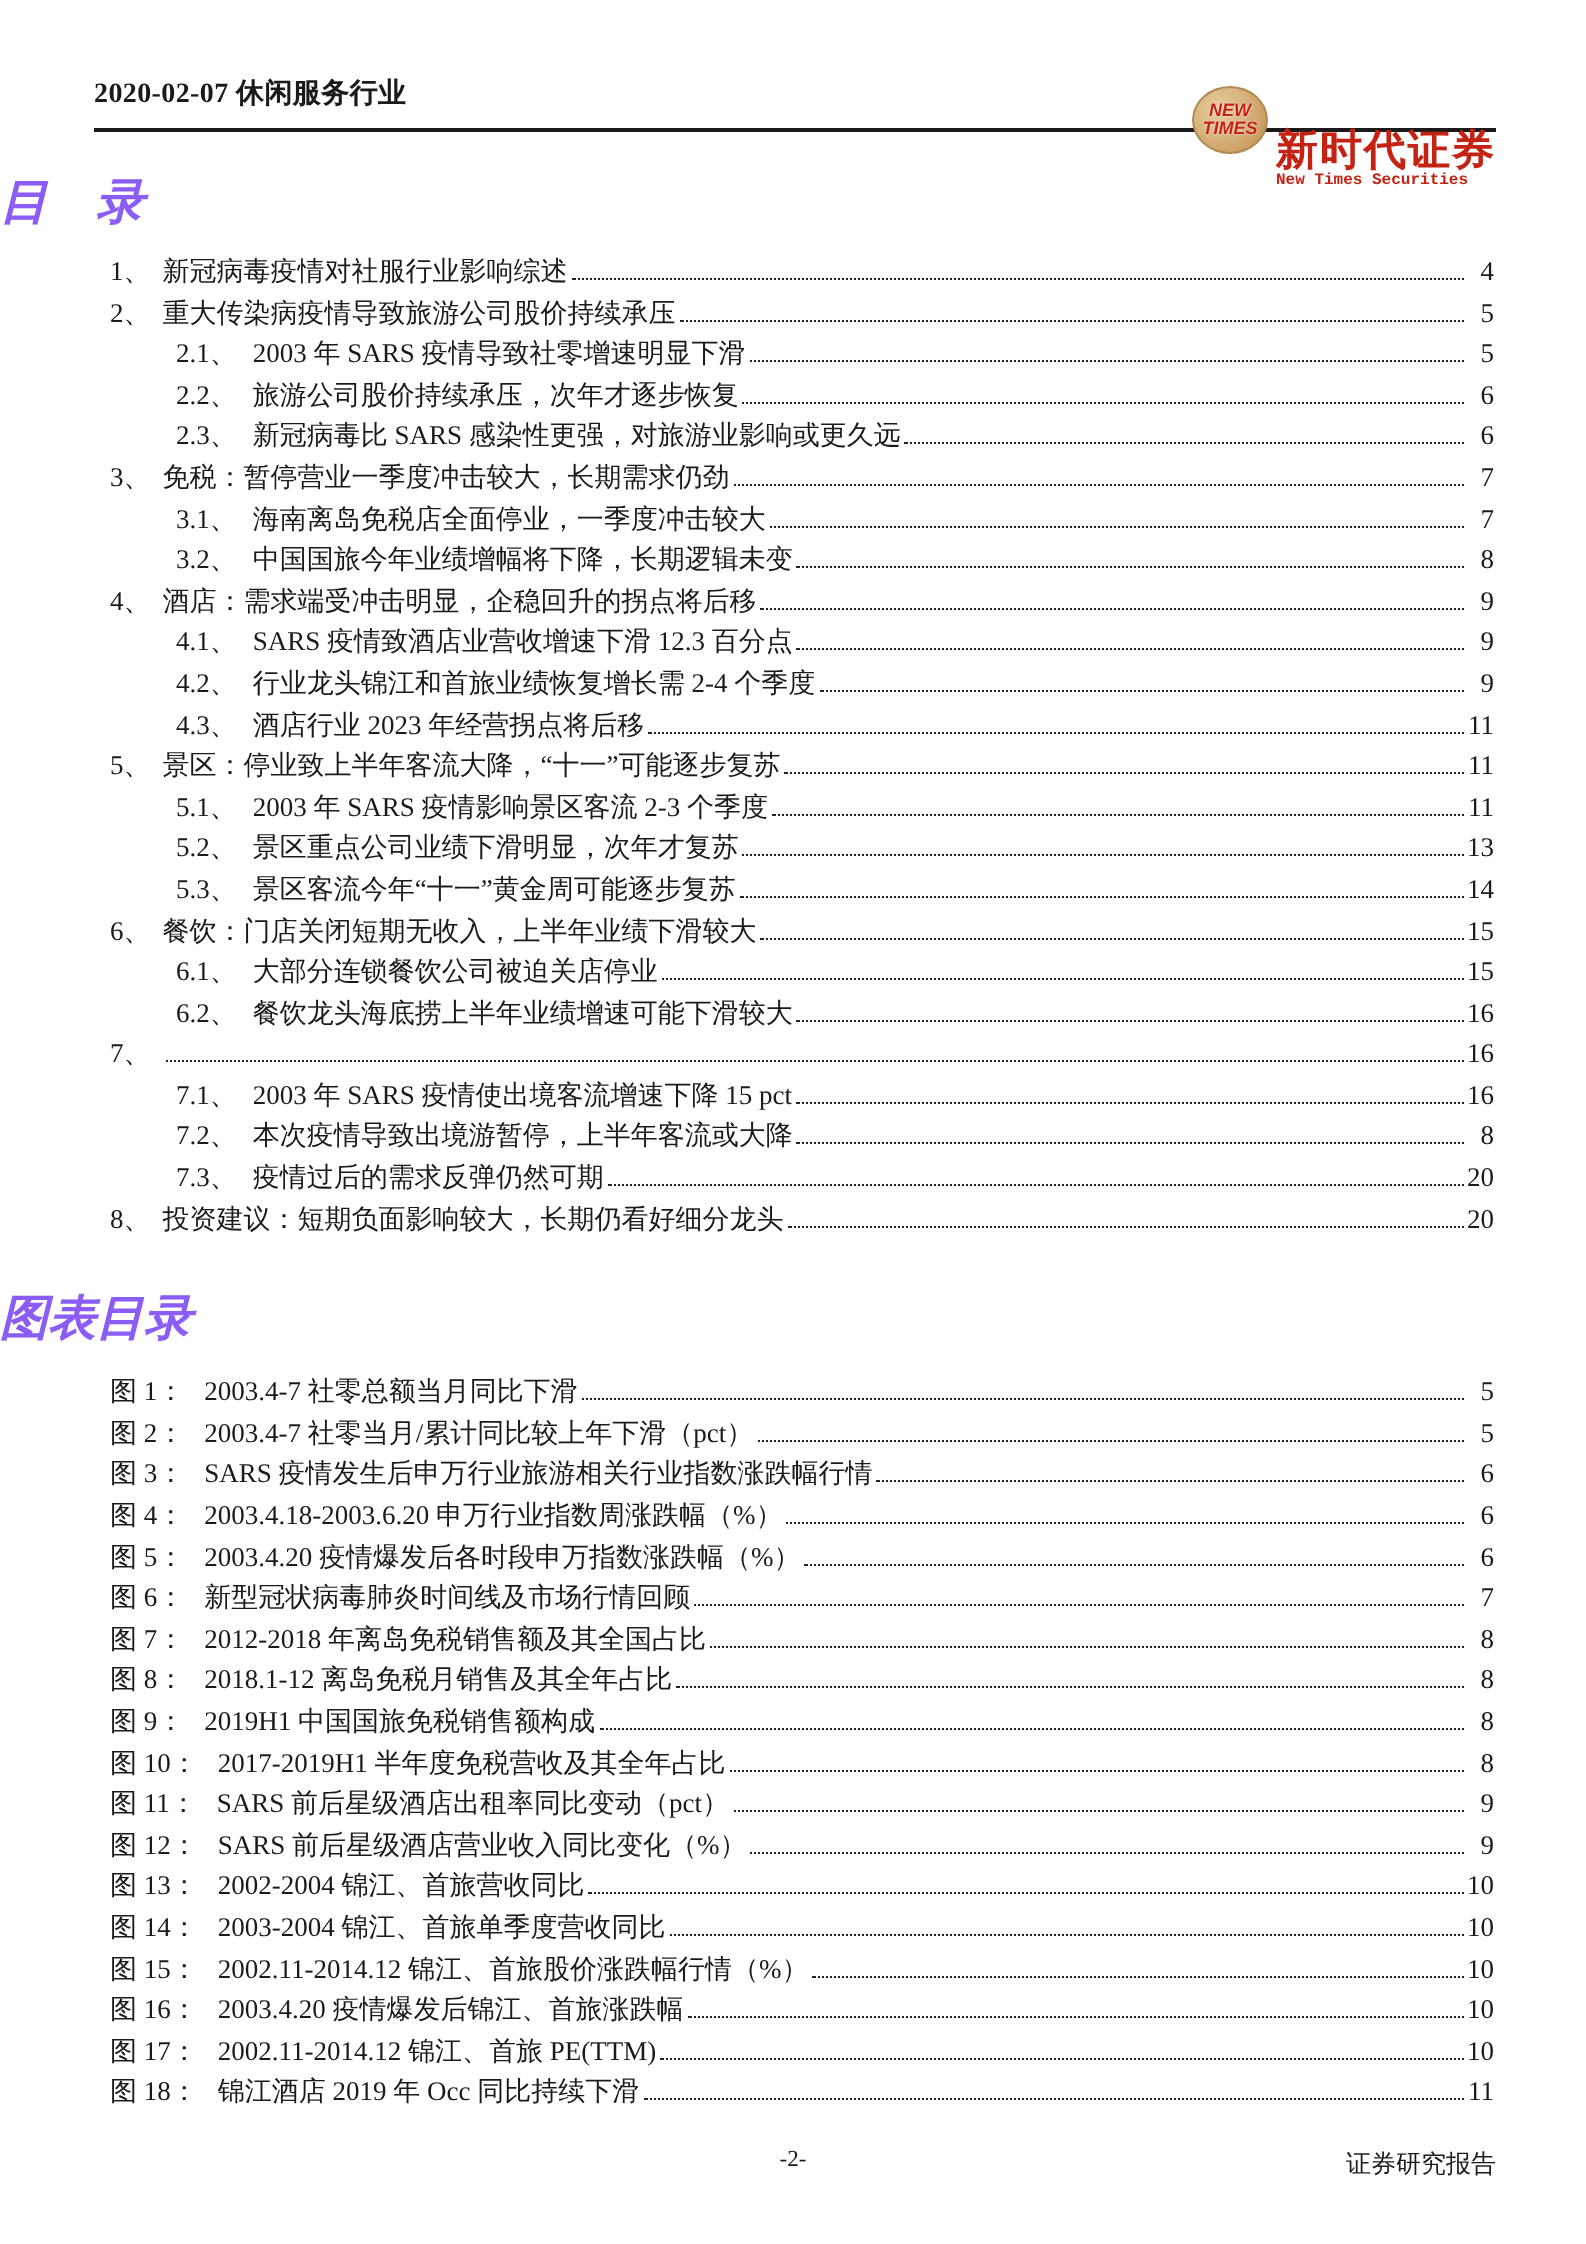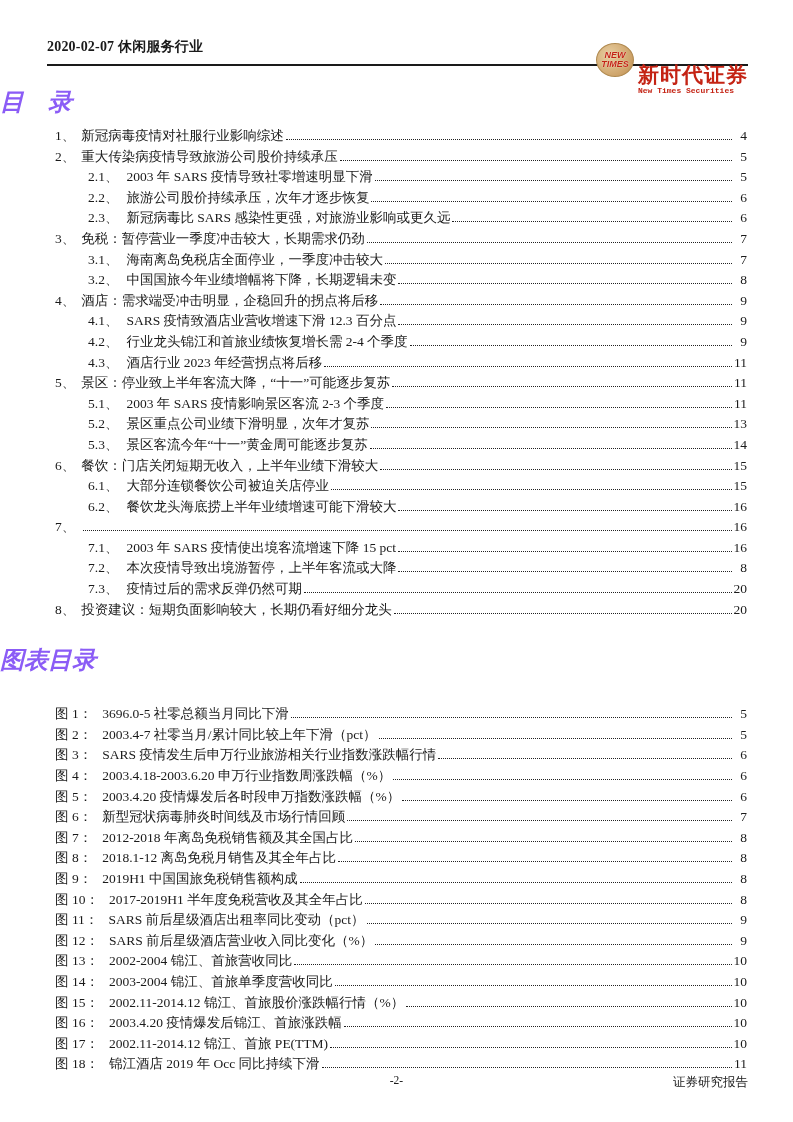--- a/index.html
+++ b/index.html
@@ -92,21 +92,21 @@
     font-style: italic;
   }
   .toc-title-block { margin-top: 22px; }
   .figures-title-block { margin-top: 26px; }
 
   
   .list {
     padding: 0 46px 0 55px;
   }
   .toc-list { margin-top: 10px; }
-  .figure-list { margin-top: 30px; }
+  .figure-list { margin-top: 12px; }
 
   .row {
     display: flex;
     align-items: baseline;
     font-size: 13.5px;
     line-height: 20.6px;
     height: 20.6px;
     white-space: nowrap;
   }
   .row .num { flex: 0 0 auto; }
@@ -318,21 +318,21 @@
   </div>
     </div>
 
   <div class="figures-title-block">
     <div class="section-title">图表目录</div>
   </div>
 
   <div class="list figure-list" id="figure-list">
       <div class="row figure-row">
     <span class="num">图 1：</span>
-    <span class="label">3696.0-5 社零总额当月同比下滑</span>
+    <span class="label">2003.4-7 社零总额当月同比下滑</span>
     <span class="leader"></span>
     <span class="pageno">5</span>
   </div>
       <div class="row figure-row">
     <span class="num">图 2：</span>
     <span class="label">2003.4-7 社零当月/累计同比较上年下滑（pct）</span>
     <span class="leader"></span>
     <span class="pageno">5</span>
   </div>
       <div class="row figure-row">

